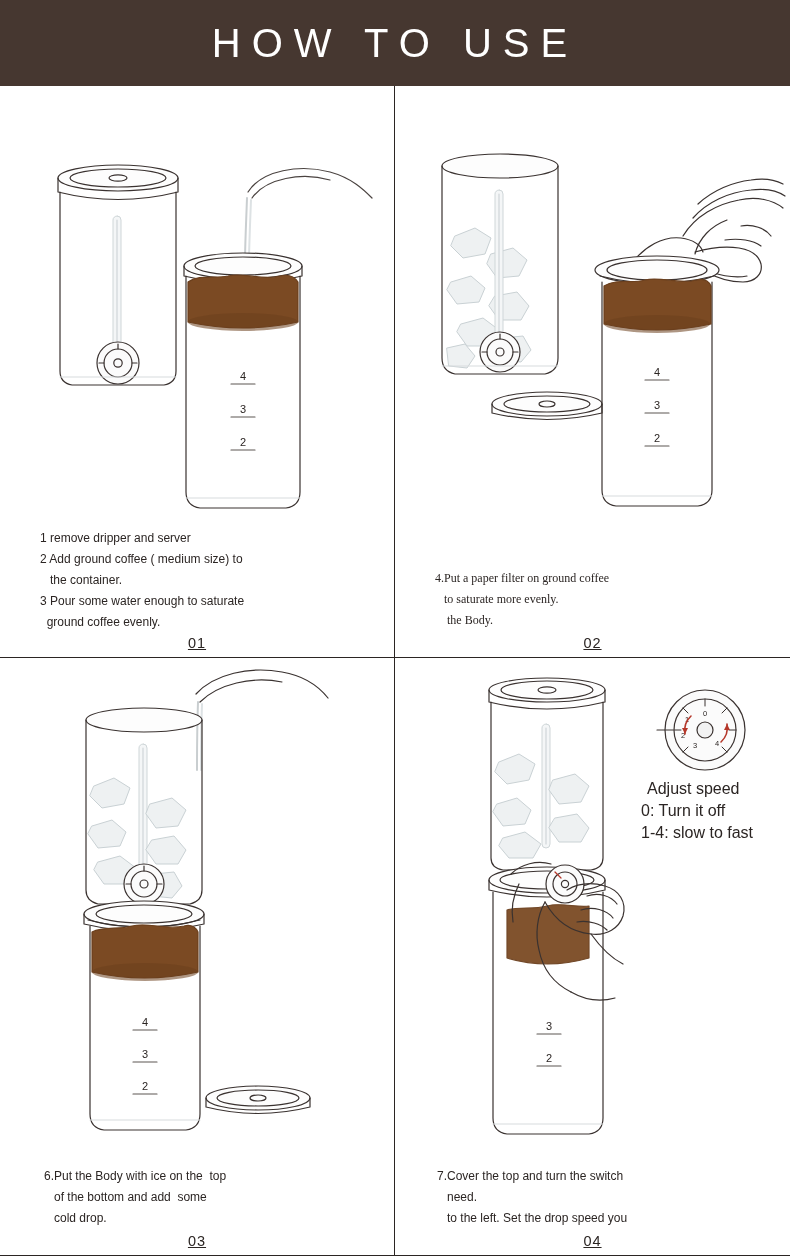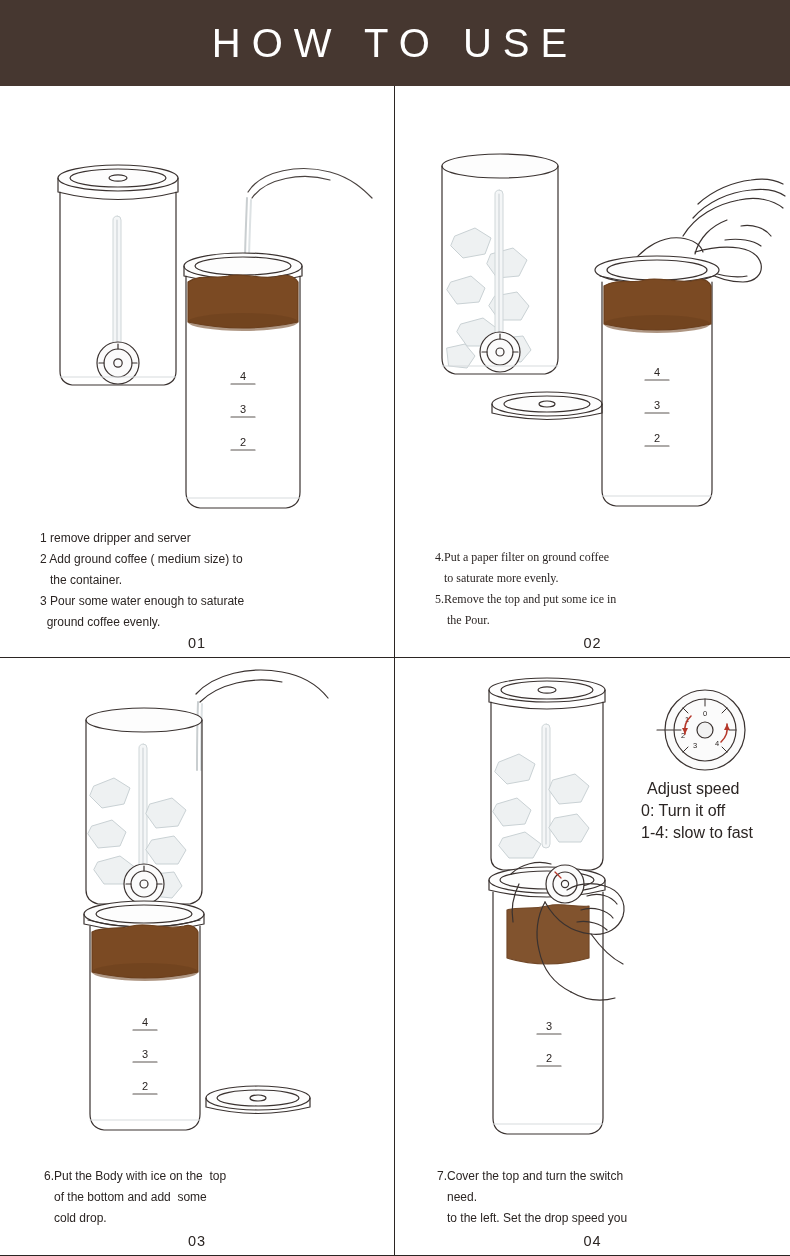--- a/index.html
+++ b/index.html
@@ -10,21 +10,21 @@
   .header{height:86px;background:#463730;display:flex;align-items:center;justify-content:center;}
   .header h1{margin:0;color:#fff;font-size:40px;font-weight:400;letter-spacing:11px;font-family:"Liberation Sans",sans-serif;}
 
   
   .grid{position:relative;display:grid;grid-template-columns:1fr 1fr;grid-template-rows:572px 598px;width:790px;}
   .cell{position:relative;box-sizing:border-box;border-right:1px solid #2b2523;border-bottom:1px solid #2b2523;display:flex;flex-direction:column;}
   .cell:nth-child(2),.cell:nth-child(4){border-right:none;}
   .art{position:relative;flex:1 1 auto;}
   .caption{padding:0 14px 4px 30px;font-size:12px;line-height:21px;color:#2b2523;}
   .caption .ln{white-space:pre;}
-  .stepnum{text-align:center;font-size:14.5px;letter-spacing:1px;color:#2b2523;padding-bottom:6px;}
+  .stepnum{text-align:center;font-size:14.5px;letter-spacing:1px;color:#2b2523;padding-bottom:6px;text-decoration:underline;}
 
   
   .c1 .caption{padding-left:40px;padding-bottom:2px;}
   .c2 .caption{padding-left:40px;font-family:Liberation Serif, serif;}
   .c3 .caption{padding-left:44px;text-align:left;}
   .c4 .caption{padding-left:42px;}
 
   
   .svgwrap{position:absolute;inset:0;}
   svg{display:block;}
@@ -169,22 +169,21 @@
               <line x1="250" y1="327" x2="274" y2="327" stroke="#5d5653"></line>
               <line x1="250" y1="360" x2="274" y2="360" stroke="#5d5653"></line>
               <path d="M207 410 L317 410" stroke="#d8dcde"></path>
             </g>
           </svg>
         </div>
       </div>
       <div class="caption">
         <div class="ln">4.Put a paper filter on ground coffee</div>
         <div class="ln">   to saturate more evenly.</div>
-        <div class="ln">5.Remove the top and put some ice in</div>
-        <div class="ln">    the Pour.</div>
+        <div class="ln">    the Body.</div>
       </div>
       <div class="stepnum">02</div>
     </div>
 
     <div class="cell c3">
       <div class="art">
         <div class="svgwrap">
           <svg viewBox="0 0 395 500" width="395" height="500">
             <g fill="none" stroke="#3a3230" stroke-width="1.2" stroke-linejoin="round" stroke-linecap="round">
 

